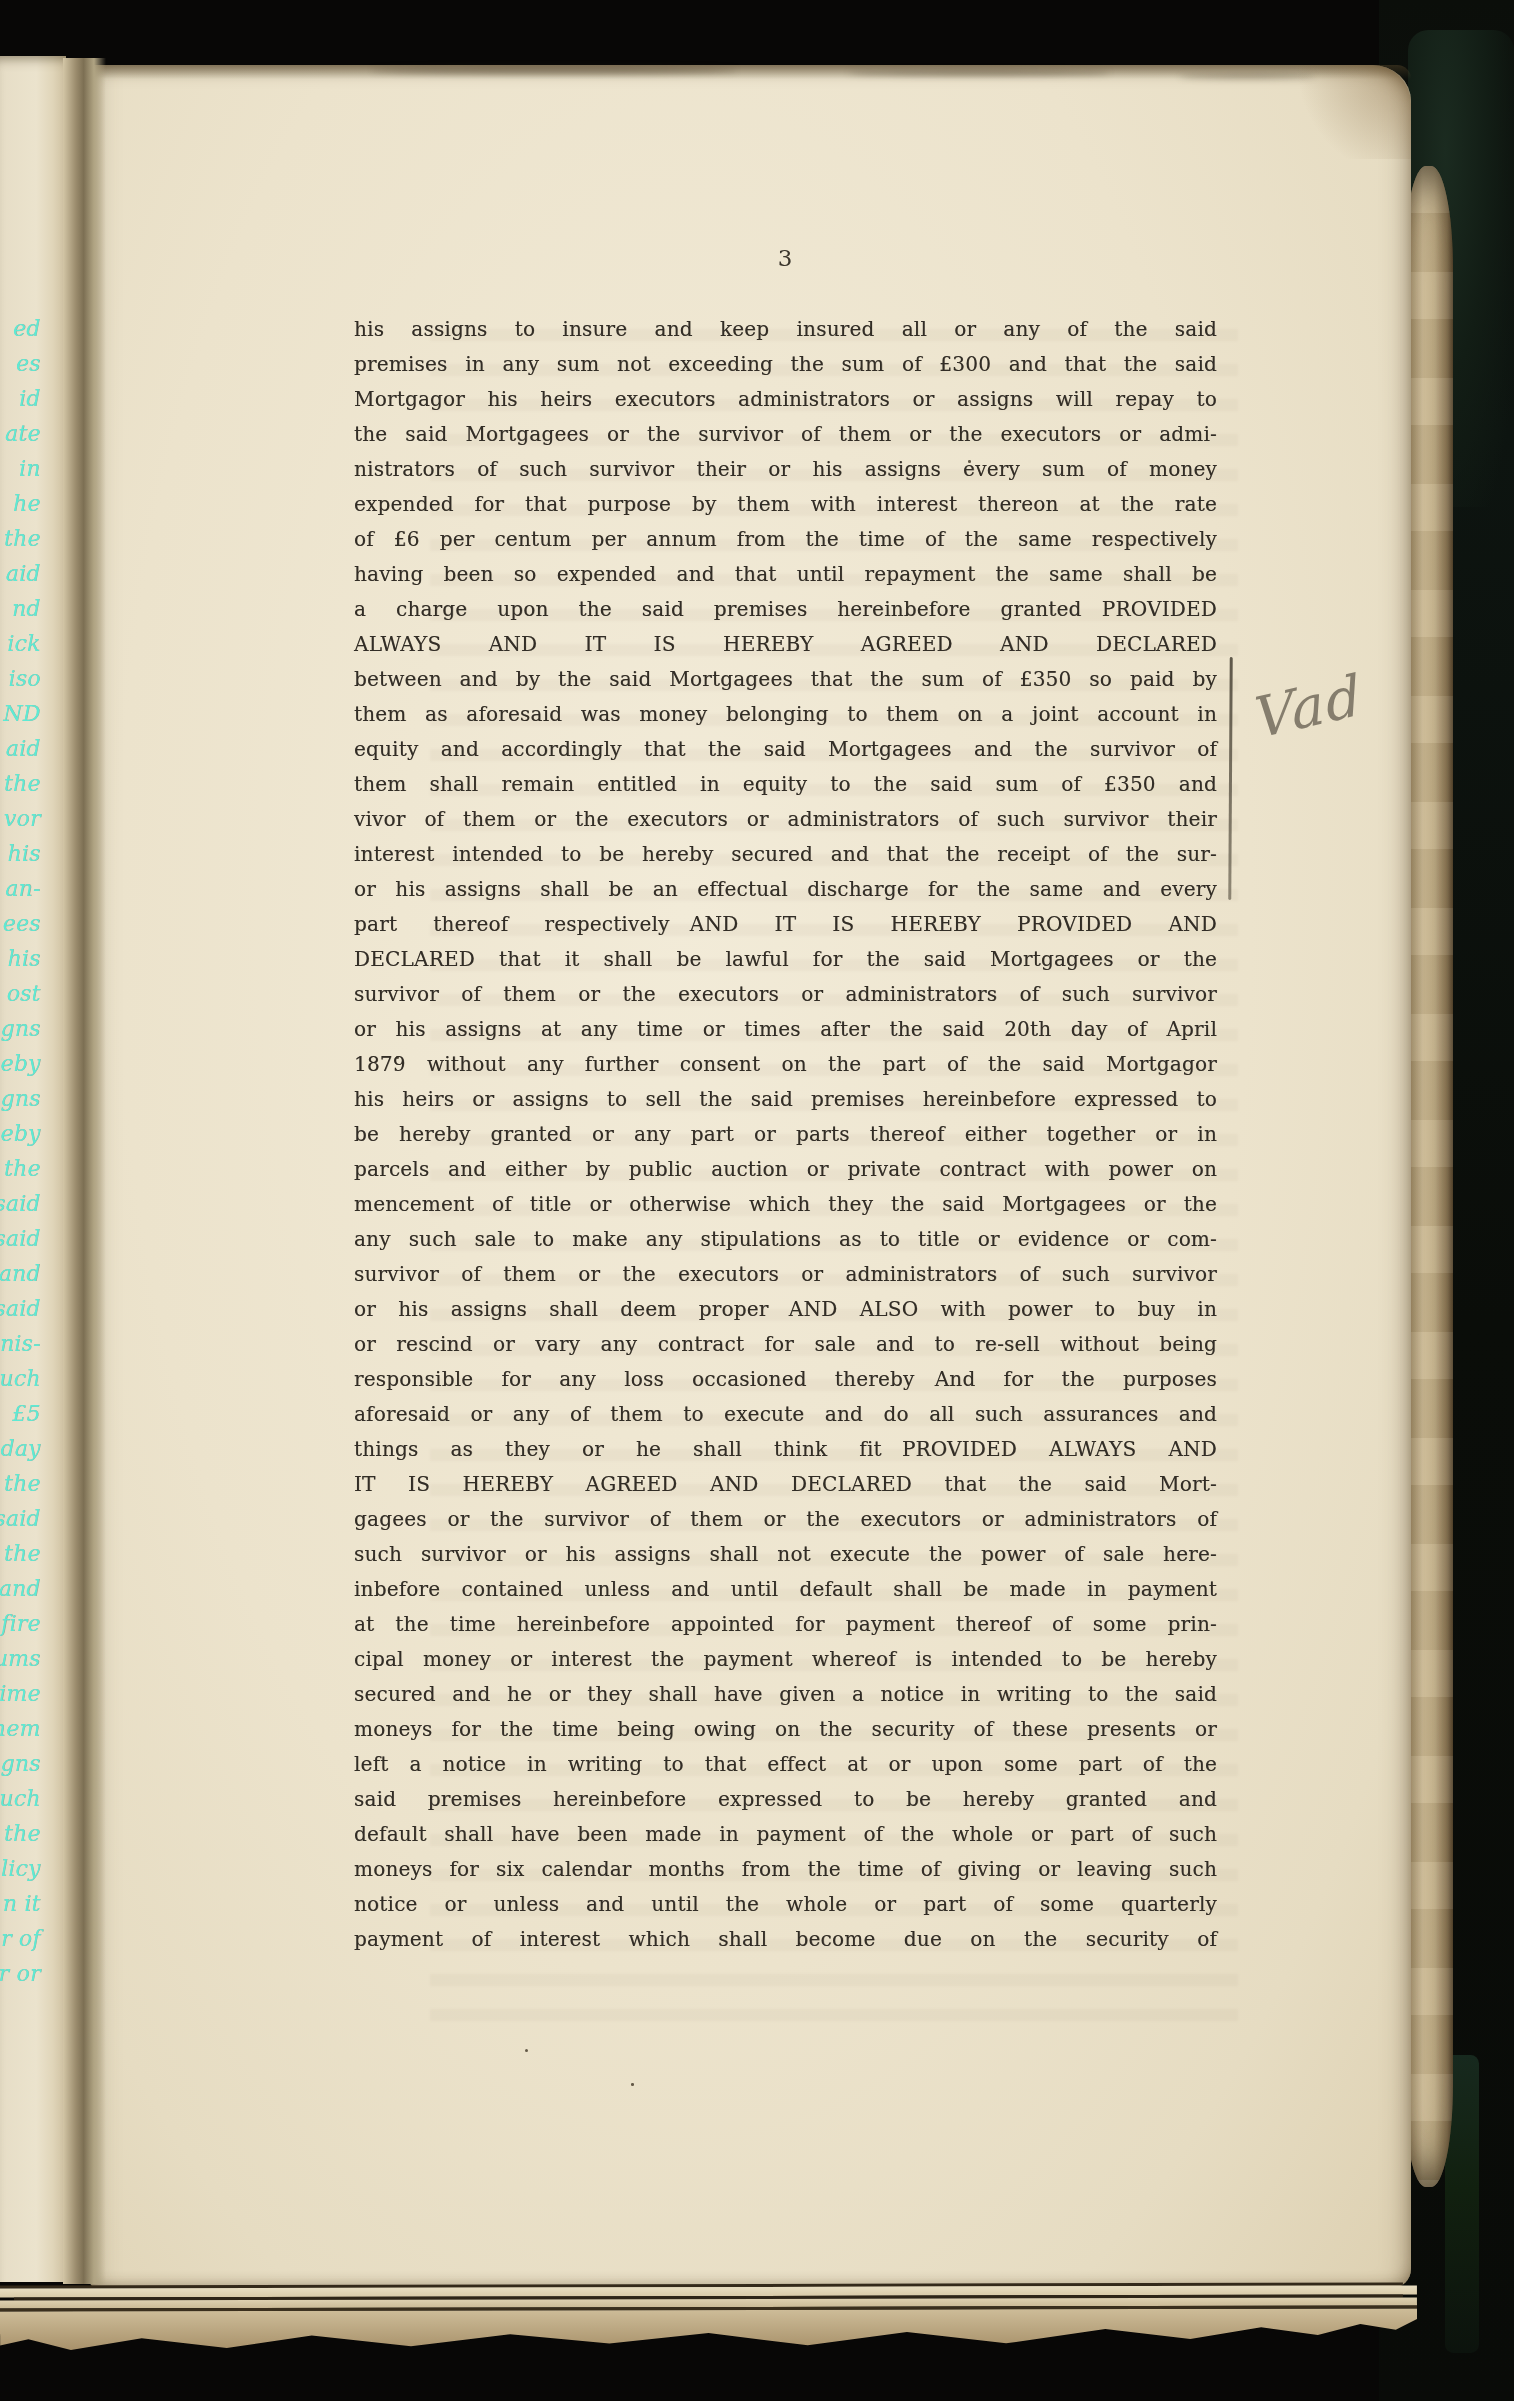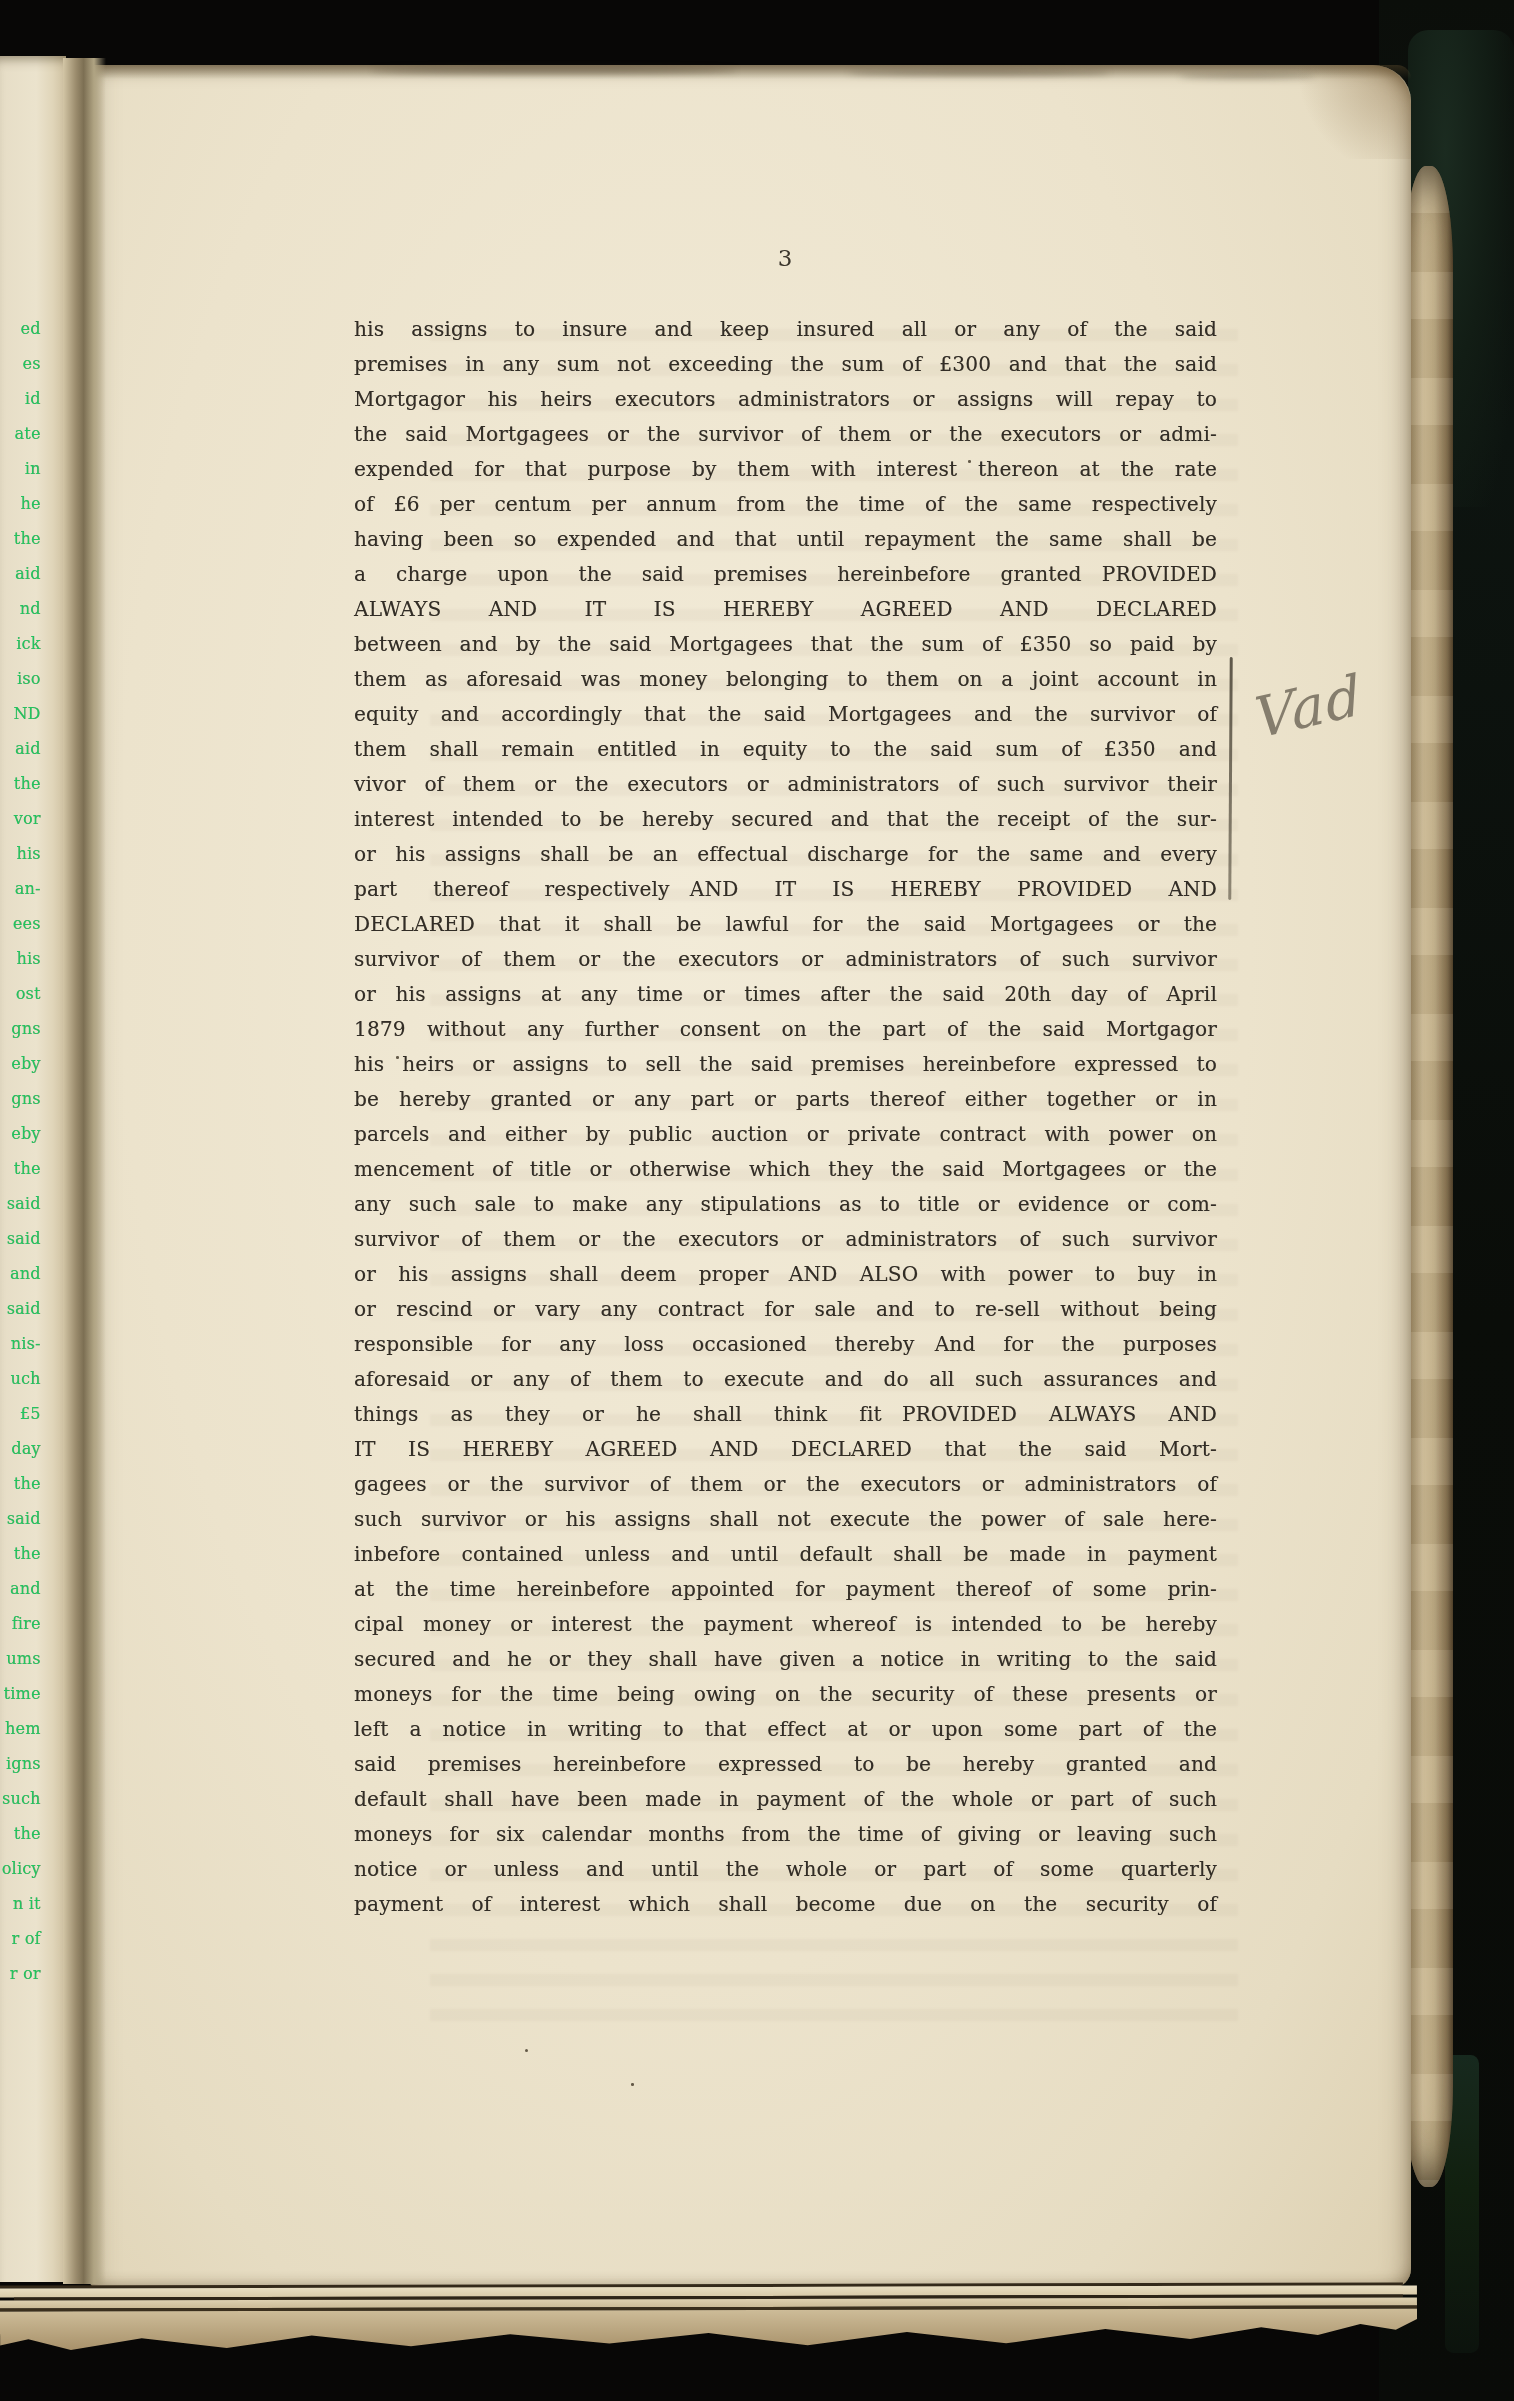--- a/index.html
+++ b/index.html
@@ -45,22 +45,23 @@
     background:linear-gradient(90deg,#e6ddc6 0%,#ebe3cd 55%,#e0d5b9 80%,#cdbf9f 100%);
     box-shadow: inset 0 10.2px 12px -7.7px rgba(70,55,30,.55);
   }
   .gutter {
     position:absolute; left:63px; top:58px; width:43px; height:2226px;
     background:linear-gradient(90deg,#d3c6a6 0%,#9b8c6d 30%,#7c6f53 48%,#b0a483 72%,rgba(236,228,206,0) 100%);
     z-index:3;
   }
   .fragments {
     position:absolute; left:0; top:311px; width:44px; z-index:4;
-    font-size:16px; line-height:35px; color:#22c55e;
+    font-size:22px; line-height:35px; color:#5eead4;
     letter-spacing:0.2px;
+    font-style:italic;
   }
   .frag { display:flex; justify-content:flex-end; height:35px; white-space:nowrap; padding-right:3.4px;
           text-shadow:0.3px 0.3px 0.4px rgba(60,52,40,.4); }
 
   
   .page {
     position:absolute; left:90px; top:65px; width:1321px; height:2223px; z-index:2;
     background:radial-gradient(ellipse at 45% 38%, #f2ebd8 0%, #ece3cc 55%, #e6dcc2 80%, #ddd0b1 100%);
     border-radius:5.1px 39px 19px 6.8px / 5.1px 36px 19px 6.8px;
     box-shadow:
@@ -216,20 +217,21 @@
     <div class="speck" style="left:306px;top:991px;width:2.6px;height:2.6px;"></div>
 
     <div class="page-number">3</div>
 
     <div class="text-block">
 
     <div class="line">his assigns to insure and keep insured all or any of the said</div>
         <div class="line">premises in any sum not exceeding the sum of £300 and that the said</div>
         <div class="line">Mortgagor his heirs executors administrators or assigns will repay to</div>
         <div class="line">the said Mortgagees or the survivor of them or the executors or admi-</div>
+        <div class="line">nistrators of such survivor their or his assigns every sum of money</div>
         <div class="line">expended for that purpose by them with interest thereon at the rate</div>
         <div class="line">of £6 per centum per annum from the time of the same respectively</div>
         <div class="line">having been so expended and that until repayment the same shall be</div>
         <div class="line">a charge upon the said premises hereinbefore granted PROVIDED</div>
         <div class="line">ALWAYS AND IT IS HEREBY AGREED AND DECLARED</div>
         <div class="line">between and by the said Mortgagees that the sum of £350 so paid by</div>
         <div class="line">them as aforesaid was money belonging to them on a joint account in</div>
         <div class="line">equity and accordingly that the said Mortgagees and the survivor of</div>
         <div class="line">them shall remain entitled in equity to the said sum of £350 and</div>
         <div class="line">vivor of them or the executors or administrators of such survivor their</div>

